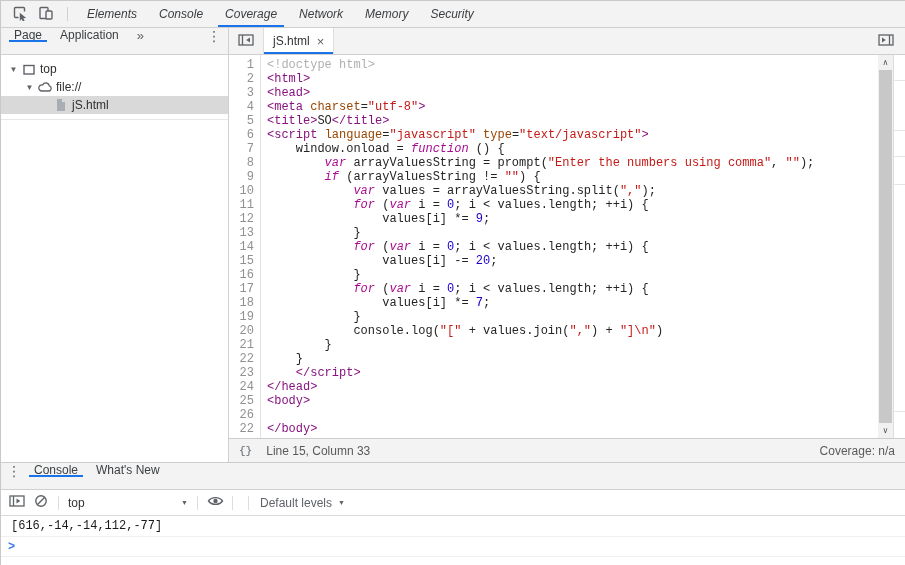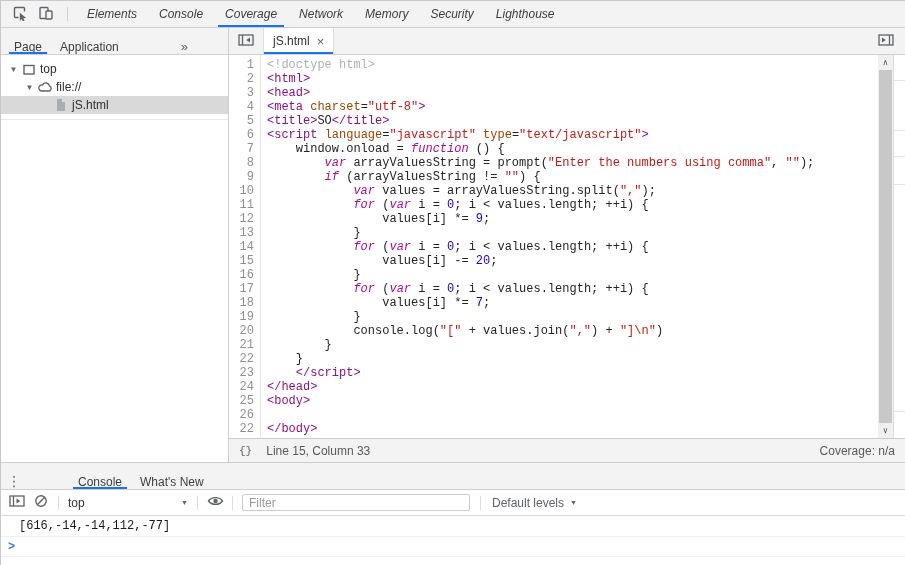--- a/index.html
+++ b/index.html
@@ -15,22 +15,22 @@
   .icon-btn { width:26px; display:flex; align-items:center; justify-content:center; flex:none; }
   .toolbar-sep { width:1px; background:#d0d0d0; margin:6px 8px; flex:none; }
   .tabs-wrap { display:flex; align-items:stretch; }
   .main-tab { display:flex; align-items:center; padding:0 11px; position:relative; color:#3c4043; }
   .main-tab.selected::after { content:""; position:absolute; left:4px; right:4px; bottom:0; height:2px; background:var(--accent,#1a73e8); }
 
   .middle { flex:1; display:flex; min-height:0; }
 
   
   .sidebar { width:228px; flex:none; border-right:1px solid #d0d0d0; display:flex; flex-direction:column; background:#fff; }
-  .subtabs { height:27px; flex:none; display:flex; align-items:flex-end; background:var(--toolbar-bg,#f3f3f3);
-             border-bottom:1px solid #d0d0d0; padding-left:6px;gap:44px; }
+  .subtabs { height:27px; flex:none; display:flex; align-items:flex-start; background:var(--toolbar-bg,#f3f3f3);
+             border-bottom:1px solid #d0d0d0; padding-left:6px; }
   .side-tab { display:flex; align-items:center; padding:0 7px; margin-right:4px; position:relative; color:#3c4043; }
   .side-tab.selected::after { content:""; position:absolute; left:2px; right:2px; bottom:0; height:2px; background:var(--accent,#1a73e8); }
   .more-tabs { display:flex; align-items:center; padding:0 7px; color:#5f6368; font-size:13px; }
   .menu-dots { margin-left:auto; margin-right:2px; width:24px; display:flex; align-items:center; justify-content:center;
                color:#5f6368; font-size:14px; }
   .menu-dots-left { width:26px; display:flex; align-items:center; justify-content:center; color:#5f6368; font-size:14px; flex:none; }
 
   .tree { flex:1; padding-top:5px; overflow:hidden; }
   .tree-row { height:18px; display:flex; align-items:center; white-space:nowrap; }
   .tree-row.selected { background:var(--sel-row,#d9d9d9); }
@@ -85,21 +85,21 @@
   .ct-icon { width:24px; display:flex; align-items:center; justify-content:center; flex:none; }
   .ct-sep { width:1px; height:14px; background:#ddd; margin:0 5px; flex:none; }
   .context-select { display:flex; align-items:center; justify-content:space-between; width:128px; padding:0 4px; color:#333; }
   .caret { font-size:7px; color:#5f6368; margin-left:6px; }
   .filter { width:228px; height:17px; border:1px solid #ccc; border-radius:2px; padding:0 6px; margin-left:4px;
             font-family:"Liberation Sans",sans-serif; font-size:12px; color:#333; outline:none; }
   .filter::placeholder { color:#9a9a9a; }
   .levels { display:flex; align-items:center; color:#5f6368; margin-left:6px; }
 
   .console-messages { flex:1; display:flex; flex-direction:column; font-family:"Liberation Mono","DejaVu Sans Mono",monospace; font-size:12px; }
-  .console-msg { height:21px; line-height:20px; padding-left:18px; border-bottom:1px solid #f0f0f0; color:#1a1a1a; }
+  .console-msg { height:21px; line-height:20px; padding-left:10px; border-bottom:1px solid #f0f0f0; color:#1a1a1a; }
   .console-prompt { height:20px; display:flex; align-items:center; border-bottom:1px solid #f0f0f0; padding-left:7px; }
   .chev { color:var(--prompt-blue,#3b78e7); font-weight:bold; font-size:12px; }
 </style>
 </head>
 <body>
 
 <div class="devtools">
 
   <div class="top-toolbar">
     <div class="icon-btn">
@@ -119,21 +119,20 @@
       </span>
     </div>
     <div class="toolbar-sep"></div>
     <div class="tabs-wrap" id="main-tabs">
         <div class="main-tab">Elements</div>
         <div class="main-tab">Console</div>
         <div class="main-tab selected">Coverage</div>
         <div class="main-tab">Network</div>
         <div class="main-tab">Memory</div>
         <div class="main-tab">Security</div>
-        <div class="main-tab">Lighthouse</div>
       </div>
   </div>
 
   <div class="middle">
 
     <div class="sidebar">
       <div class="subtabs">
         <div class="tabs-wrap" id="nav-tabs">
             <div class="side-tab selected">Page</div>
             <div class="side-tab">Application</div>
@@ -289,21 +288,20 @@
       <div class="ct-sep"></div>
       <div class="ct-icon">
         <span>
           <svg width="17" height="12" viewBox="0 0 17 12">
               <path d="M1.5 6 C4.5 1.5 12.5 1.5 15.5 6 C12.5 10.5 4.5 10.5 1.5 6 Z" fill="none" stroke="#5f6368" stroke-width="1.4"></path>
               <circle cx="8.5" cy="6" r="2.2" fill="#5f6368"></circle>
             </svg>
         </span>
       </div>
       <div class="ct-sep"></div>
-      <input class="filter" placeholder="Filter" style="">
       <div class="ct-sep" style="margin-left:10px"></div>
       <div class="levels">
         <span>Default levels</span>
         <span class="caret">▼</span>
       </div>
     </div>
 
     <div class="console-messages">
       <div class="console-msg">[616,-14,-14,112,-77]</div>
       <div class="console-prompt">

